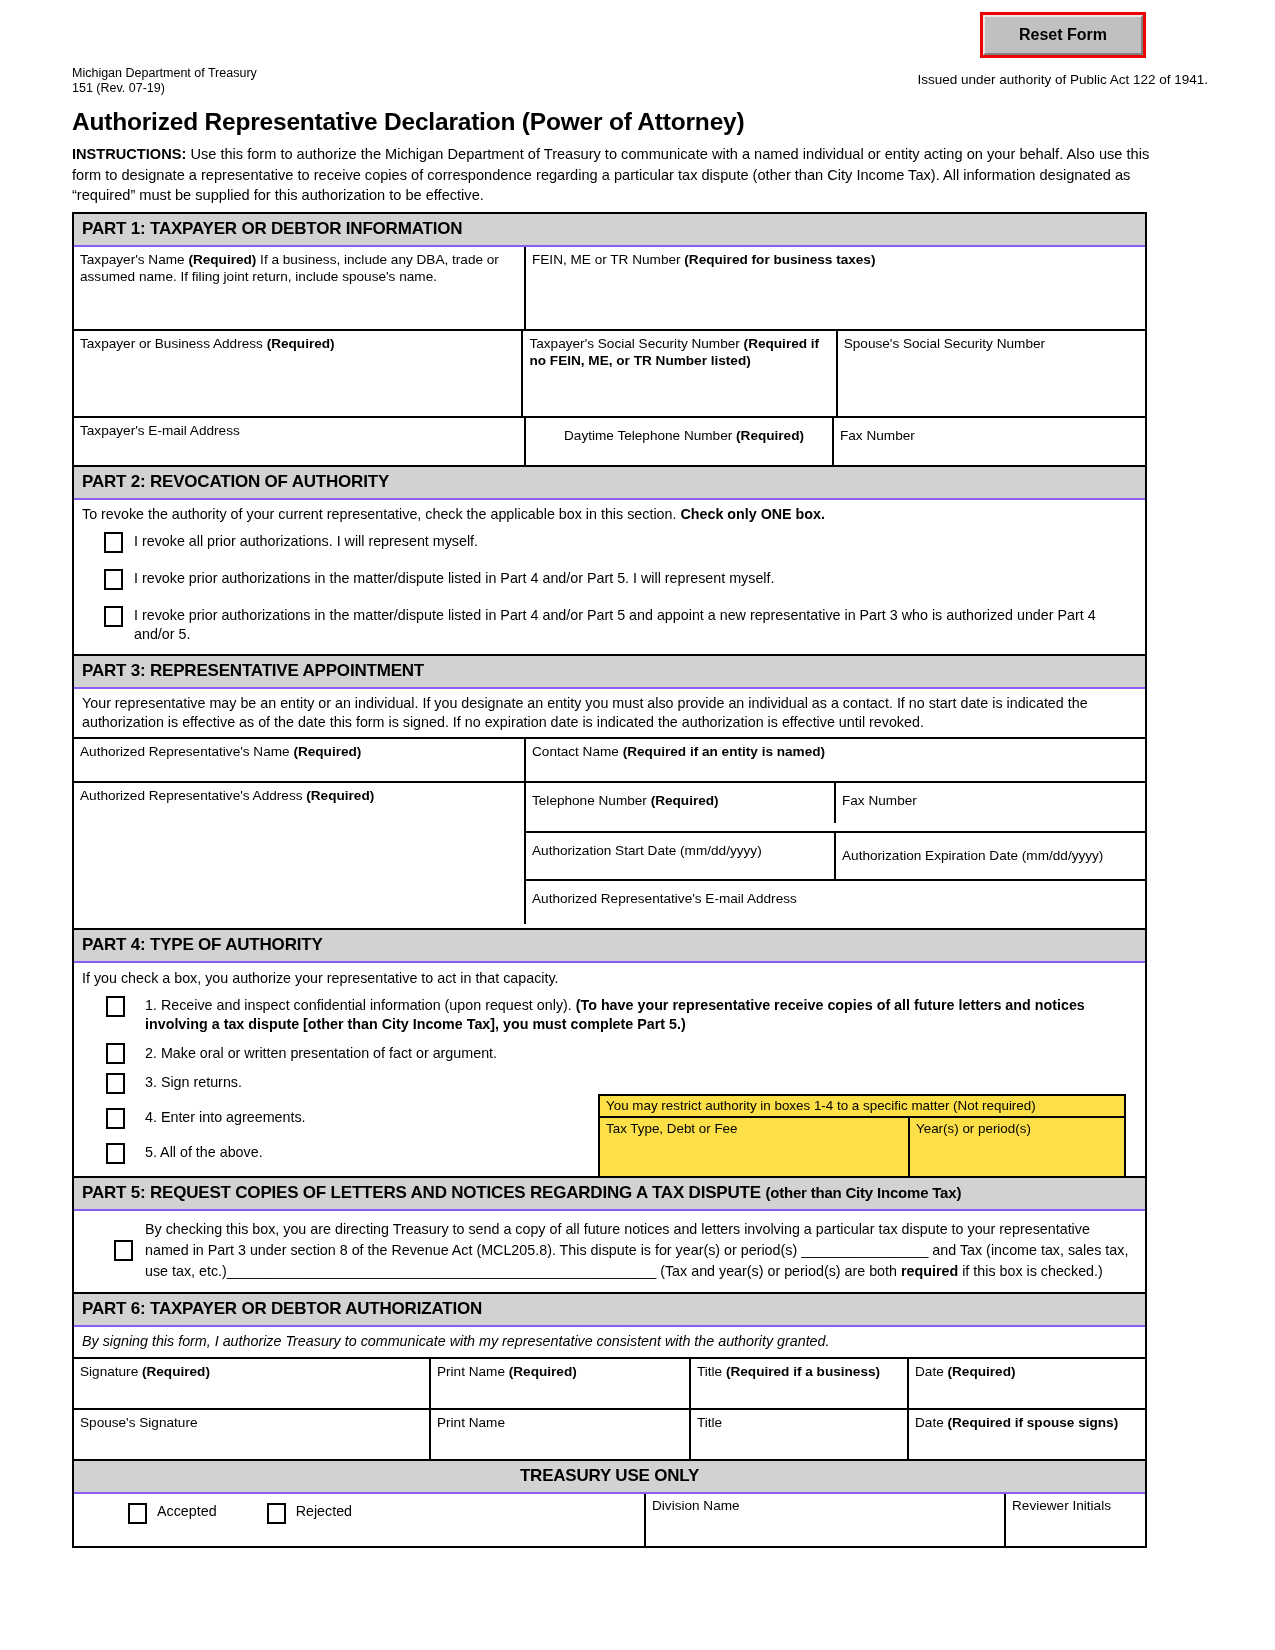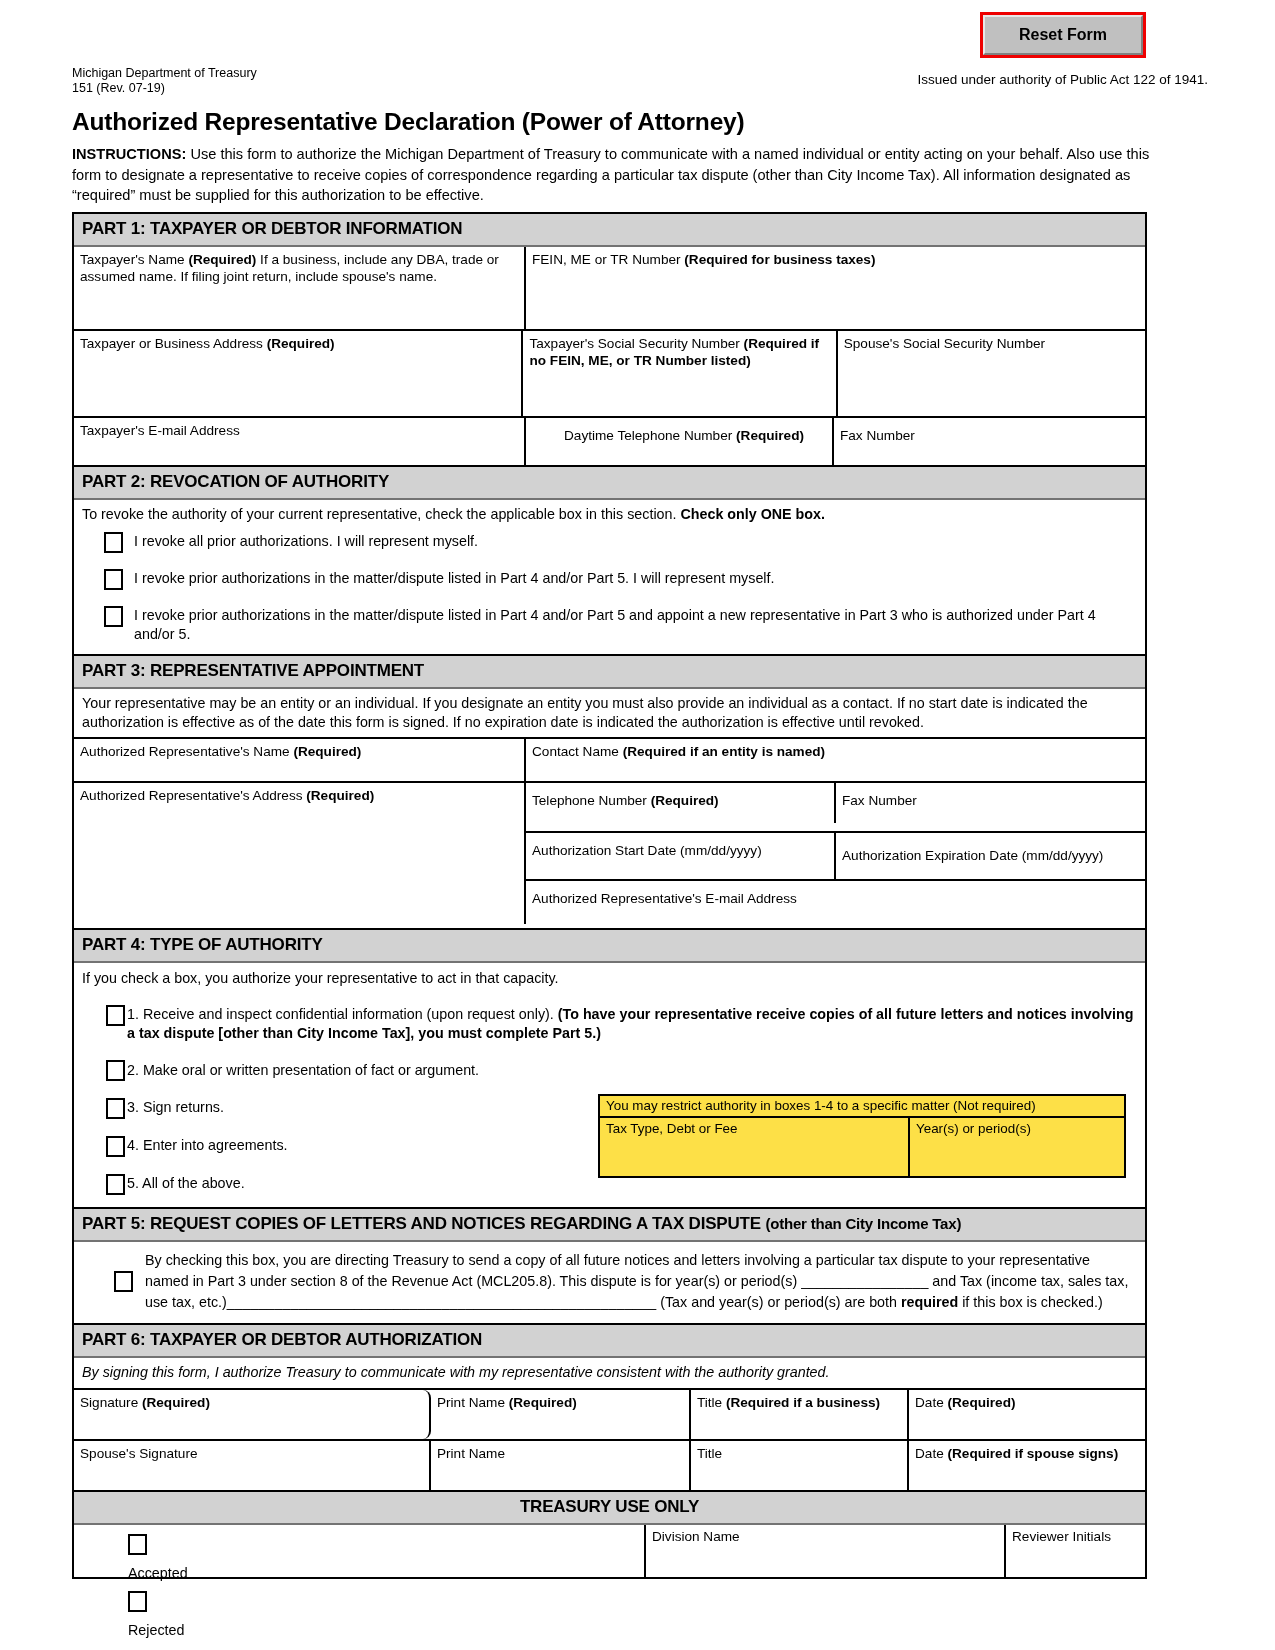--- a/index.html
+++ b/index.html
@@ -95,21 +95,21 @@
     top: 212px;
     left: 72px;
     width: 1075px;
     box-sizing: border-box;
     border: 2px solid #000;
     border-top: none;
   }
   .sect-head {
     background: #d2d2d2;
     border-top: 2px solid #000;
-    border-bottom: 2px solid #737373;
+    border-bottom: 2px solid #8b5cf6;
     font-weight: bold;
     font-size: 17px;
     padding: 5px 8px 6px 8px;
     box-sizing: border-box;
     letter-spacing: -0.2px;
   }
   .sect-head.center { text-align: center; }
   .sect-head .sml { font-size: 15px; }
 
   .row { display: flex; }
@@ -149,21 +149,21 @@
     align-items: flex-start;
     gap: 11px;
     font-size: 14.3px;
     line-height: 19px;
   }
   .cbx-line .txt { padding-top: 0px; }
 
   
   .p4-wrap { position: relative; padding: 6px 8px 10px 8px; }
   .p4-intro { font-size: 14.3px; line-height: 19px; margin-bottom: 8px; }
-  .p4-item { display: flex; align-items: flex-start; gap: 2px; margin-bottom: 9px; margin-top: 17px; }
+  .p4-item { display: flex; align-items: flex-start; gap: 20px; margin-bottom: 9px; }
   .p4-item .txt { font-size: 14.3px; line-height: 19px; max-width: 1010px; }
   .p4-item .txt b { font-weight: bold; }
 
   .restrict-box {
     position: absolute;
     left: 524px;
     top: 131px;
     width: 528px;
     border: 2px solid #000;
     box-sizing: border-box;
@@ -196,21 +196,21 @@
   
   .treasury-row { display: flex; }
   .treasury-cell {
     box-sizing: border-box;
     font-size: 13.6px;
     padding: 4px 6px;
     border-right: 2px solid #000;
     height: 52px;
   }
   .treasury-cell:last-child { border-right: none; }
-  .tr-checks { display: flex; align-items: flex-start; gap: 10px; padding-top: 5px; padding-left: 48px; flex-direction: column; }
+  .tr-checks { display: flex; align-items: flex-start; gap: 10px; padding-top: 5px; padding-left: 48px; }
   .tr-checks .lbl { font-size: 14.3px; margin-right: 40px; }
 </style>
 </head>
 <body>
 
 <div class="page">
 
   <div class="reset-wrap">
     <div class="reset-inner">Reset Form</div>
   </div>
@@ -337,21 +337,21 @@
         <span class="cbx"></span>
       </div>
       <div class="p5-text"><span>By checking this box, you are directing Treasury to send a copy of all future notices and letters involving a particular tax dispute to your representative named in Part 3 under section 8 of the Revenue Act (MCL205.8). This dispute is for year(s) or period(s) </span><span>________________</span><span> and Tax (income tax, sales tax, use tax, etc.)</span><span>______________________________________________________</span><span> (Tax and year(s) or period(s) are both </span><b>required</b><span> if this box is checked.)</span></div>
     </div>
 
     <div class="sect-head">PART 6: TAXPAYER OR DEBTOR AUTHORIZATION</div>
 
     <div class="free-text brdr-b" style="padding:5px 8px 6px 8px;"><i>By signing this form, I authorize Treasury to communicate with my representative consistent with the authority granted.</i></div>
 
     <div class="row brdr-b sign-row">
-      <div class="cell" style="width:357px;border-radius:8px;"><span>Signature </span><b>(Required)</b></div>
+      <div class="cell" style="width:357px;"><span>Signature </span><b>(Required)</b></div>
       <div class="cell" style="width:260px;"><span>Print Name </span><b>(Required)</b></div>
       <div class="cell" style="width:218px;"><span>Title </span><b>(Required if a business)</b></div>
       <div class="cell" style="width:236px;"><span>Date </span><b>(Required)</b></div>
     </div>
 
     <div class="row sign-row">
       <div class="cell" style="width:357px;"><span>Spouse's Signature</span></div>
       <div class="cell" style="width:260px;"><span>Print Name</span></div>
       <div class="cell" style="width:218px;"><span>Title</span></div>
       <div class="cell" style="width:236px;"><span>Date </span><b>(Required if spouse signs)</b></div>

